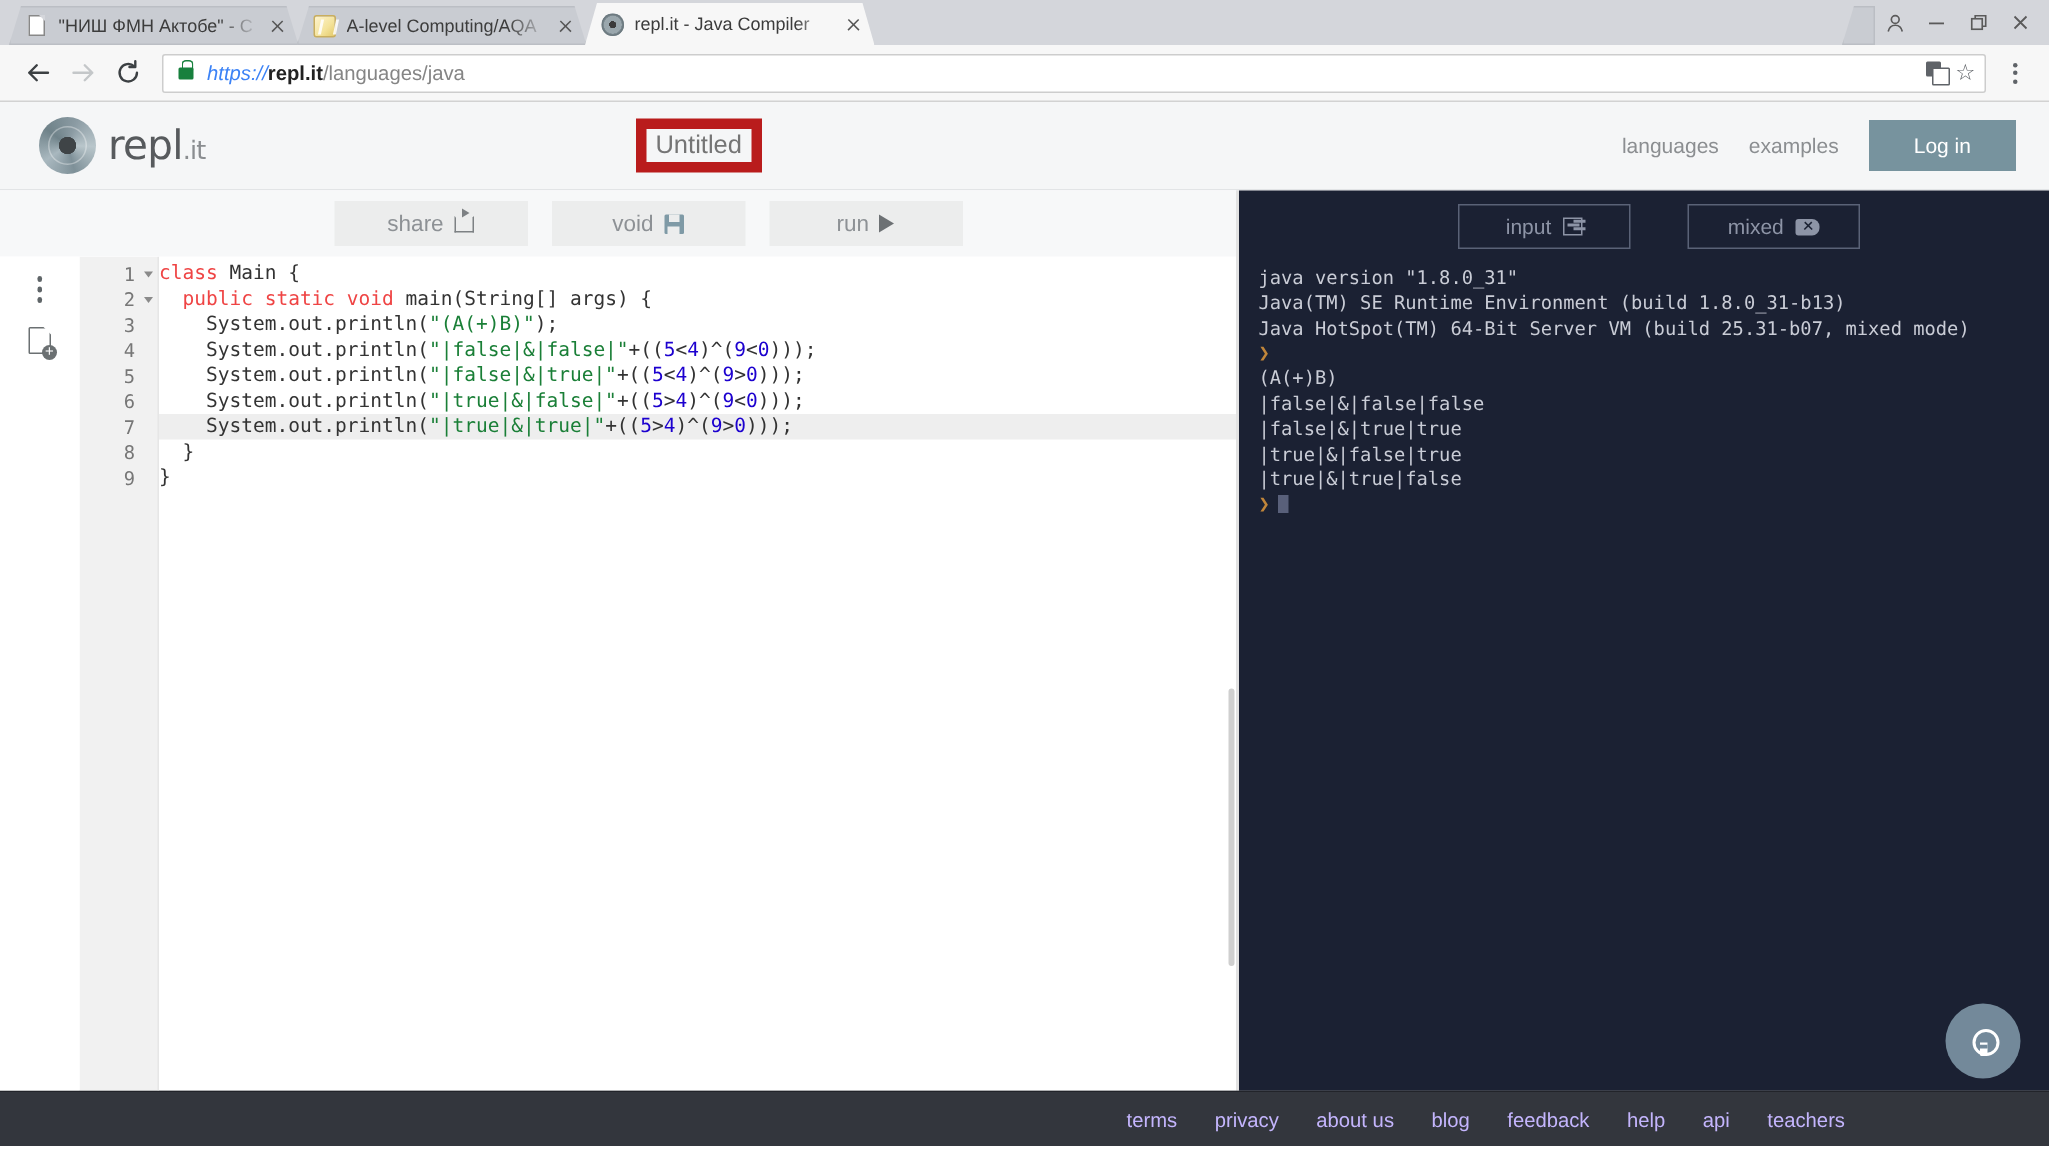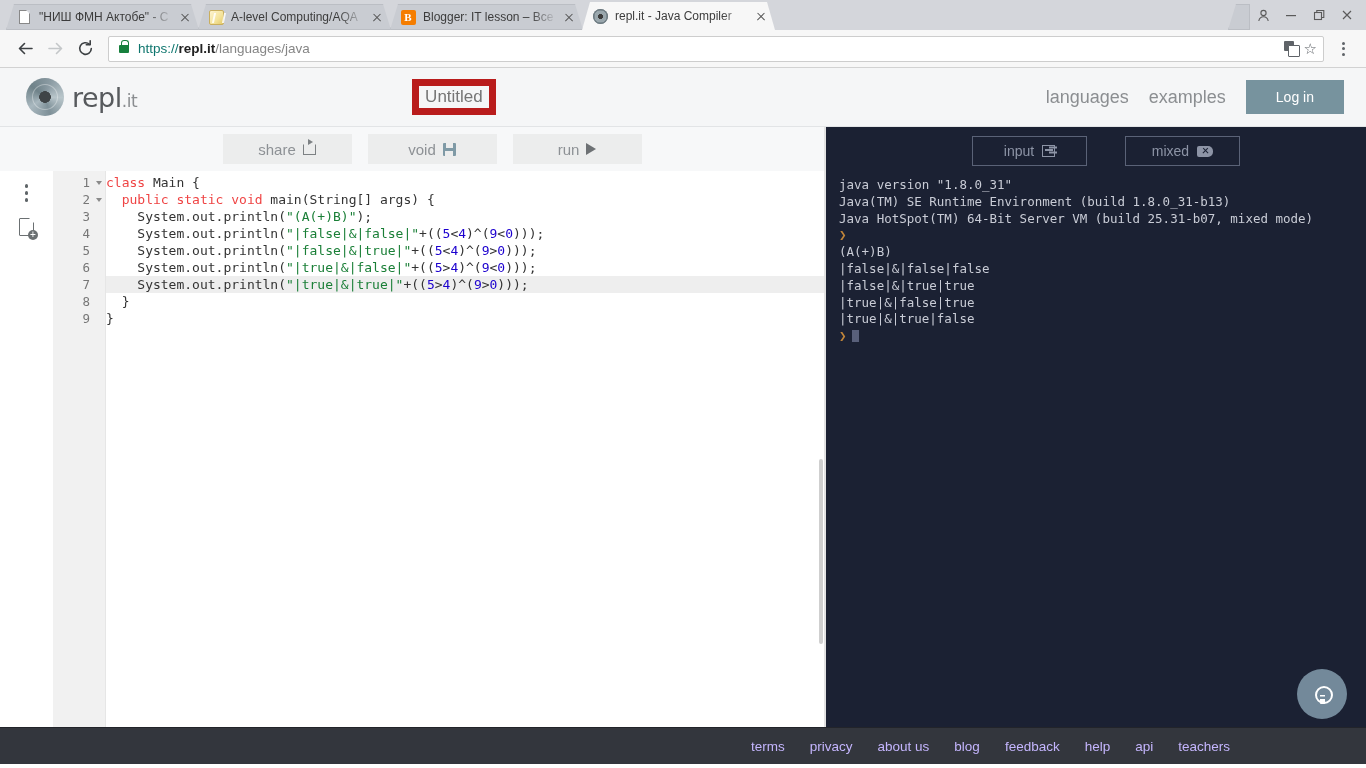--- a/index.html
+++ b/index.html
@@ -185,21 +185,21 @@
     content: "";
     position: absolute;
     left: 2px; top: -5px;
     width: 6px; height: 6px;
     border: 1.6px solid #17803d;
     border-bottom: none;
     border-radius: 3px 3px 0 0;
   }
   .url { color: #858585; font-size: 13.5px; white-space: nowrap; }
   .url b { color: #222; font-weight: bold; }
-  .url .scheme { color: #0f766e; }
+  .url .scheme { color: #3b82f6; font-style: italic; }
   .omni-right { display: flex; align-items: center; gap: 4px; margin-left: auto; }
   .translate-icon {
     width: 16px; height: 16px;
     position: relative;
     cursor: pointer;
   }
   .translate-icon:before {
     content:""; position:absolute; left:0; top:0; width:10px; height:10px;
     background:#5f6368; border-radius:1px;
   }
@@ -250,21 +250,21 @@
     border: 7px solid #b91c1c;
     background: #f5f6f7;
     color: #9b9ea1;
     font-size: 17px;
     text-align: center;
     margin: 0 auto;
     font-family: "Liberation Sans", sans-serif;
     outline: none;
   }
   .header-nav { display: flex; align-items: center; gap: 20px; margin-left: auto; }
-  .header-link { color: #8b8e91; font-size: 18px; cursor: pointer; }
+  .header-link { color: #8b8e91; font-size: 14px; cursor: pointer; }
   .login-btn {
     background: #77939e;
     color: #fff;
     font-size: 14px;
     padding: 9px 30px;
     border: none;
     cursor: pointer;
     font-family: "Liberation Sans", sans-serif;
   }
 
@@ -564,27 +564,20 @@
           <span class="fav-doc"></span>
         </span>
         <span class="tab-title">"НИШ ФМН Актобе" - С</span>
         <span class="tab-close"></span>
       </div>
       <div class="tab">
         <span class="tab-favicon">
           <span class="fav-pdf"></span>
         </span>
         <span class="tab-title">A-level Computing/AQA</span>
-        <span class="tab-close"></span>
-      </div>
-      <div class="tab">
-        <span class="tab-favicon">
-          <span class="fav-blogger"></span>
-        </span>
-        <span class="tab-title">Blogger: IT lesson – Все</span>
         <span class="tab-close"></span>
       </div>
       <div class="tab active">
         <span class="tab-favicon">
           <span class="fav-replit"></span>
         </span>
         <span class="tab-title">repl.it - Java Compiler</span>
         <span class="tab-close"></span>
       </div>
     </div>

